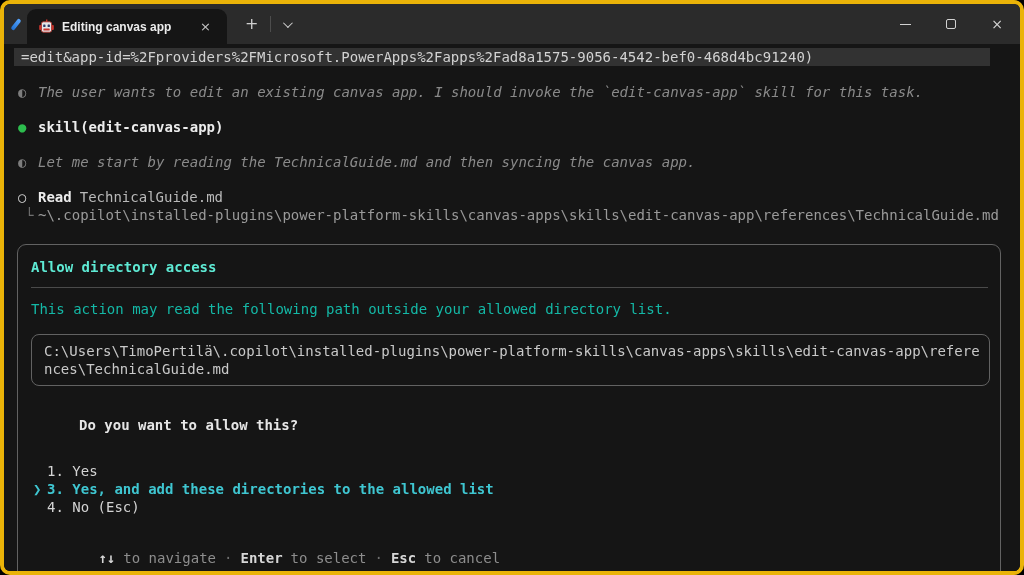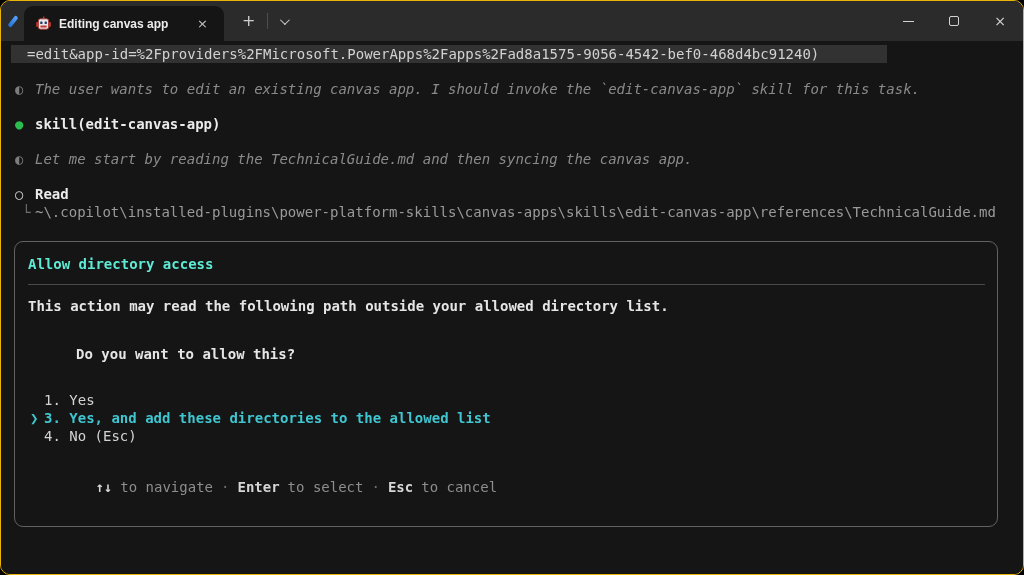--- a/index.html
+++ b/index.html
@@ -5,21 +5,21 @@
   * { box-sizing: border-box; margin: 0; padding: 0; }
   html, body { width: 1024px; height: 575px; background: #000; overflow: hidden; }
   body { font-family: "DejaVu Sans Mono", "Liberation Mono", monospace; }
 
   .window {
     width: 1024px; height: 575px;
     background: #151515;
     border-radius: 10px;
     overflow: hidden;
     display: flex; flex-direction: column;
-    border: 1px solid #eab308;
+    border: 4px solid #eab308;
   }
 
   
   .titlebar {
     flex: 0 0 40px; height: 40px;
     background: #2b2b2b;
     display: flex; align-items: flex-end;
     position: relative;
   }
   .term-logo {
@@ -78,21 +78,21 @@
     flex: 1;
     background: #151515;
     padding: 4px 14px 0 14px;
     font-size: 14px; line-height: 18px;
     color: #d0d0d0;
     overflow: hidden;
   }
   .line { display: flex; white-space: pre; margin-bottom: 17px; }
   .line.sel {
     background: #323232; color: #d2d2d2;
-    width: 876px; margin-left: -4px; padding-left: 16px;
+    width: 976px; margin-left: -4px; padding-left: 7px;
   }
   .ticon { flex: 0 0 20px; width: 20px; }
   .ticon.half { color: #7d7d7d; }
   .ticon.green { color: #2dbd4e; }
   .ticon.open { color: #cfcfcf; }
   .it { font-style: italic; color: #8a8a8a; }
   .b { font-weight: bold; color: #ececec; }
   .file { color: #b9b9b9; margin-left: 8px; }
   .line.pathline { color: #9a9a9a; margin-bottom: 20px; }
   .branch { flex: 0 0 20px; width: 20px; padding-left: 7px; color: #707070; }
@@ -100,21 +100,21 @@
   
   .dialog {
     border: 1px solid #626262;
     border-radius: 9px;
     width: 984px; margin-left: -1px;
     padding: 13px 10px 12px 13px;
     background: #151515;
   }
   .d-title { font-weight: bold; color: #5eead4; }
   .d-rule { border: none; border-top: 1px solid #4a4a4a; margin: 11px 2px 0 0; }
-  .d-body { margin-top: 12px; color: #e5e5e5; font-weight: bold; }
+  .d-body { margin-top: 12px; color: #14b8a6; }
   .pathbox {
     margin-top: 16px;
     border: 1px solid #626262;
     border-radius: 8px;
     padding: 7px 2px 7px 12px;
   }
   .pathbox .ptext {
     width: 943px;
     white-space: pre-wrap; word-break: break-all;
     color: #c9c9c9;
@@ -193,32 +193,36 @@
     </div>
 
     <div class="line">
       <span class="ticon half">◐</span>
       <span class="it">Let me start by reading the TechnicalGuide.md and then syncing the canvas app.</span>
     </div>
 
     <div class="line" style="margin-bottom:0">
       <span class="ticon open">○</span>
       <span class="b">Read</span>
+      <span class="file">TechnicalGuide.md</span>
     </div>
 
     <div class="line pathline">
       <span class="branch">└</span>
       <span>~\.copilot\installed-plugins\power-platform-skills\canvas-apps\skills\edit-canvas-app\references\TechnicalGuide.md</span>
     </div>
 
     <div class="dialog">
       <div class="d-title">Allow directory access</div>
       <hr class="d-rule">
       <div class="d-body">This action may read the following path outside your allowed directory list.</div>
 
+      <div class="pathbox">
+        <div class="ptext">C:\Users\TimoPertilä\.copilot\installed-plugins\power-platform-skills\canvas-apps\skills\edit-canvas-app\references\TechnicalGuide.md</div>
+      </div>
 
       <div class="d-question">Do you want to allow this?</div>
 
       <div class="opts">
         <div class="opt">
           <span class="chev">❯</span>
           <span>1. Yes</span>
         </div>
         <div class="opt selected">
           <span class="chev">❯</span>

